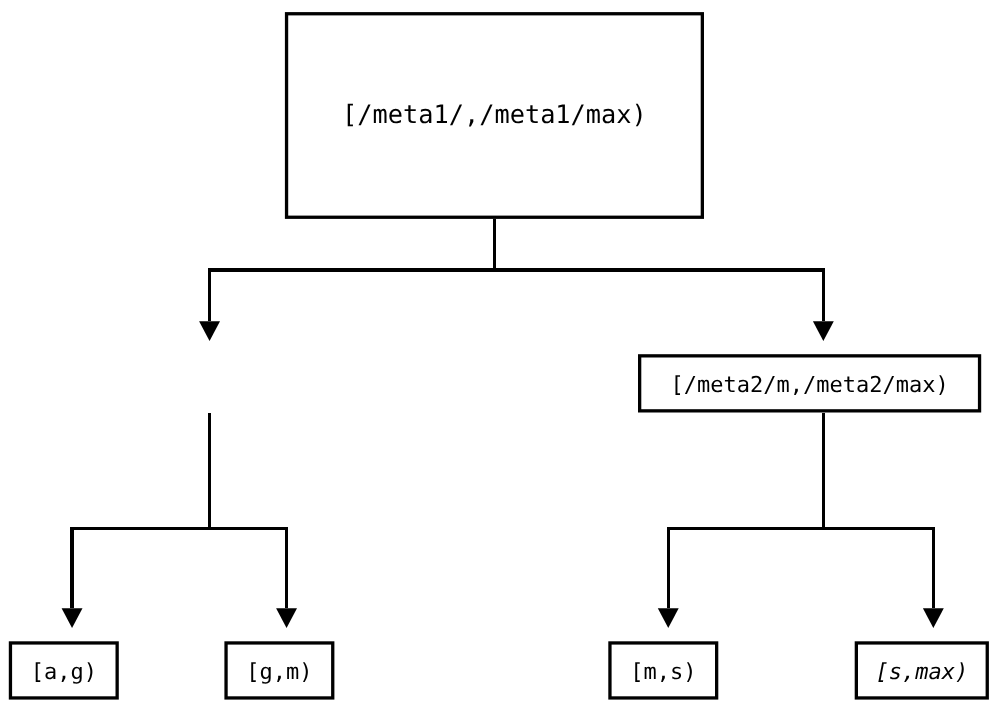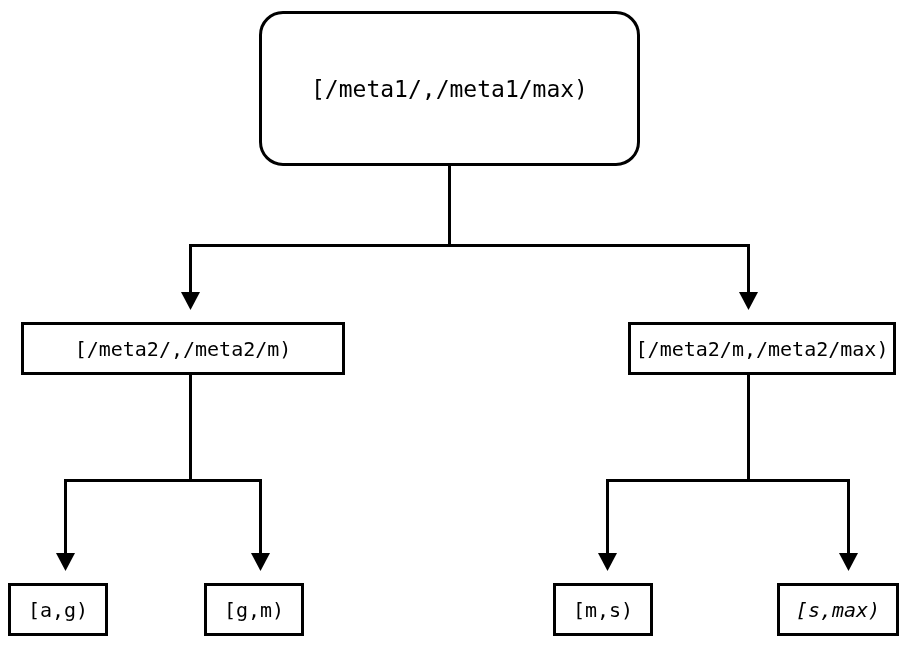--- a/index.html
+++ b/index.html
@@ -41,37 +41,35 @@
   .node-label {
     font-family: "DejaVu Sans Mono", "Liberation Mono", monospace;
     color: #000000;
     white-space: pre;
   }
   
   #node-root {
     left: 259px;
     top: 11px;
     width: 381px;
-    height: 155px;
-    border-radius: 24px;
+    height: 188px;
   }
   #node-root .node-label { font-size: 23px; }
   
   #node-meta2-lower {
     left: 21px;
     top: 322px;
     width: 324px;
     height: 53px;
   }
   #node-meta2-upper {
     left: 580px;
     top: 322px;
-    width: 268px;
+    width: 312px;
     height: 53px;
-    margin-left: 48px;
   }
   #node-meta2-lower .node-label,
   #node-meta2-upper .node-label { font-size: 20px; }
   
   #node-leaf-ag {
     left: 8px;
     top: 583px;
     width: 100px;
     height: 53px;
   }
@@ -125,23 +123,20 @@
       <polygon points="251,553 270,553 260.5,571"></polygon>
       <polygon points="598,553 617,553 607.5,571"></polygon>
       <polygon points="839,553 858,553 848.5,571"></polygon>
     </g>
   </svg>
 
   <div class="tree-node" id="node-root">
     <span class="node-label">[/meta1/,/meta1/max)</span>
   </div>
 
-  <div class="tree-node" id="node-meta2-lower">
-    <span class="node-label">[/meta2/,/meta2/m)</span>
-  </div>
 
   <div class="tree-node" id="node-meta2-upper">
     <span class="node-label">[/meta2/m,/meta2/max)</span>
   </div>
 
   <div class="tree-node" id="node-leaf-gm">
     <span class="node-label">[g,m)</span>
   </div>
 
   <div class="tree-node" id="node-leaf-ag">

